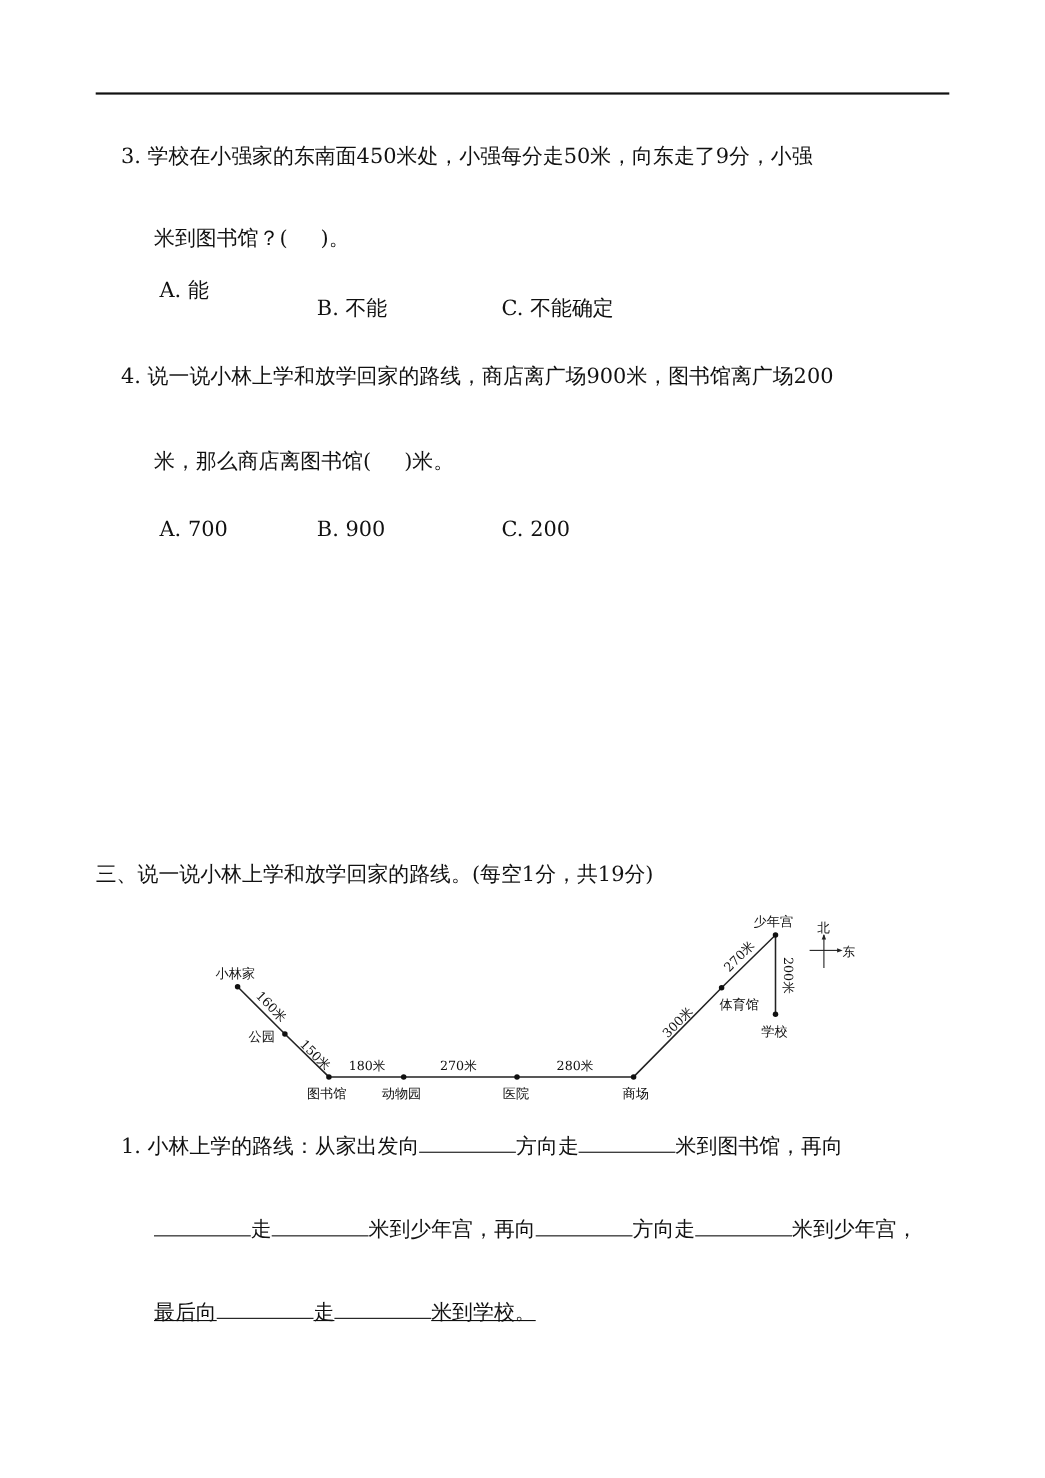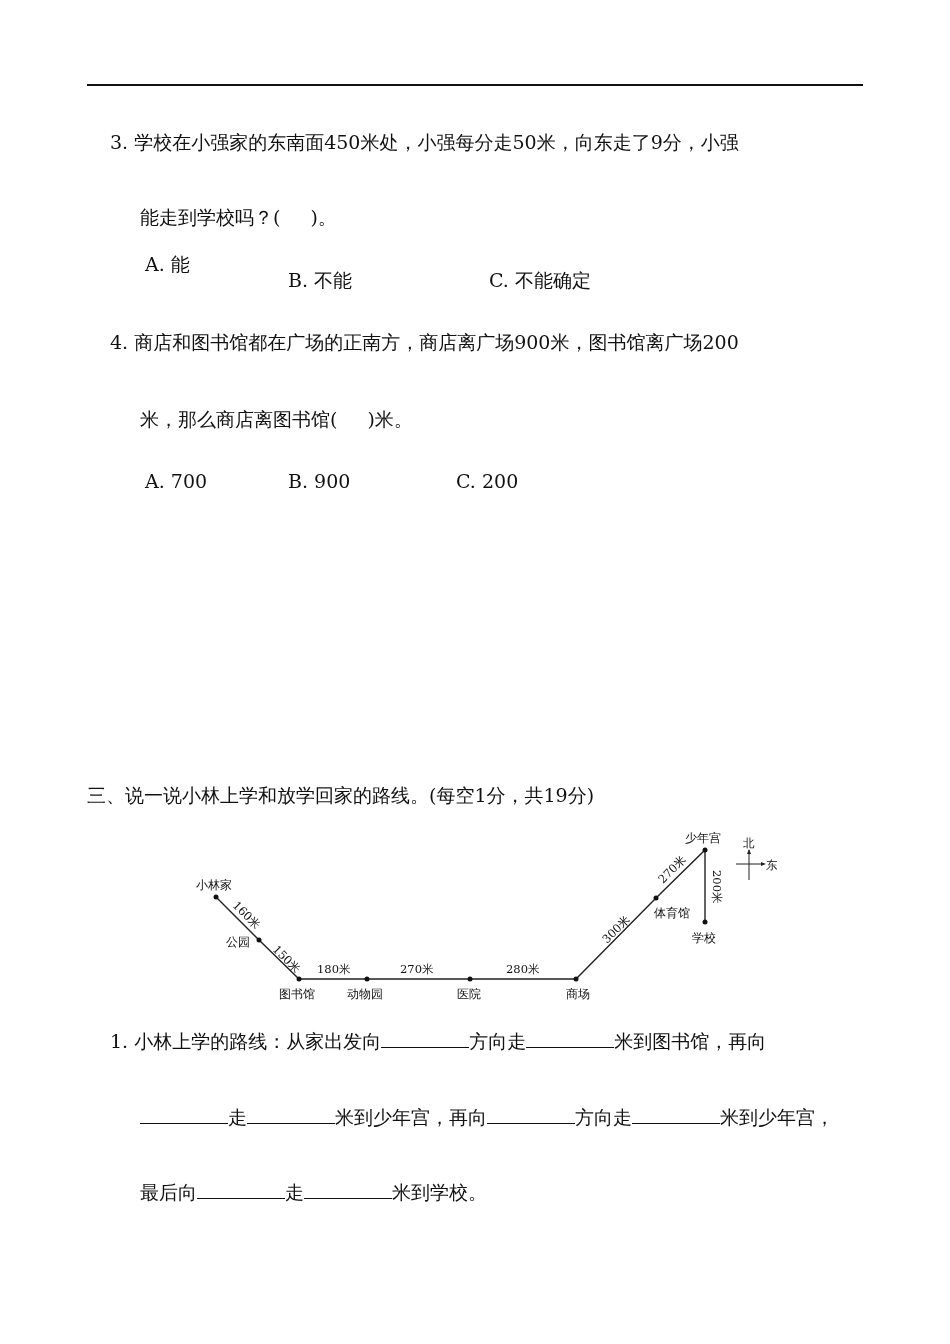--- a/index.html
+++ b/index.html
@@ -16,38 +16,38 @@
 </head>
 <body>
 
 <div class="rule"></div>
 
 <div class="line" style="left:110px; top:130px;">
   <span>3.</span>
   <span>学校在小强家的东南面450米处，小强每分走50米，向东走了9分，小强</span>
 </div>
 <div class="line" style="left:140px; top:205px;">
-  <span>能走到学校吗？(</span><span class="paren-gap"></span><span>)。</span>
+  <span>米到图书馆？(</span><span class="paren-gap"></span><span>)。</span>
 </div>
 <div class="opt" style="left:145px; top:252px;">
   <span>A.</span>
   <span>能</span>
 </div>
 <div class="opt" style="left:288px; top:268px;">
   <span>B.</span>
   <span>不能</span>
 </div>
-<div class="opt" style="left:456px; top:268px;margin-left:33px;">
+<div class="opt" style="left:456px; top:268px;">
   <span>C.</span>
   <span>不能确定</span>
 </div>
 
 <div class="line" style="left:110px; top:330px;">
   <span>4.</span>
-  <span>商店和图书馆都在广场的正南方，商店离广场900米，图书馆离广场200</span>
+  <span>说一说小林上学和放学回家的路线，商店离广场900米，图书馆离广场200</span>
 </div>
 <div class="line" style="left:140px; top:407px;">
   <span>米，那么商店离图书馆(</span><span class="paren-gap"></span><span>)米。</span>
 </div>
 <div class="opt" style="left:145px; top:469px;">
   <span>A.</span>
   <span>700</span>
 </div>
 <div class="opt" style="left:288px; top:469px;text-align:center;">
   <span>B.</span>
@@ -109,15 +109,15 @@
   <text x="766" y="869" font-size="11.5">东</text>
 </svg>
 
 <div class="line" style="left:110px; top:1029px;">
   <span>1.</span>
   <span>小林上学的路线：从家出发向</span><span class="blank"></span><span>方向走</span><span class="blank"></span><span>米到图书馆，再向</span>
 </div>
 <div class="line" style="left:140px; top:1105px;">
   <span class="blank"></span><span>走</span><span class="blank"></span><span>米到少年宫，再向</span><span class="blank"></span><span>方向走</span><span class="blank"></span><span>米到少年宫，</span>
 </div>
-<div class="line" style="left:140px; top:1180px;">
+<div class="line" style="left:140px; top:1180px;text-decoration:underline;">
   <span>最后向</span><span class="blank"></span><span>走</span><span class="blank"></span><span>米到学校。</span>
 </div>
 
 </body></html>

